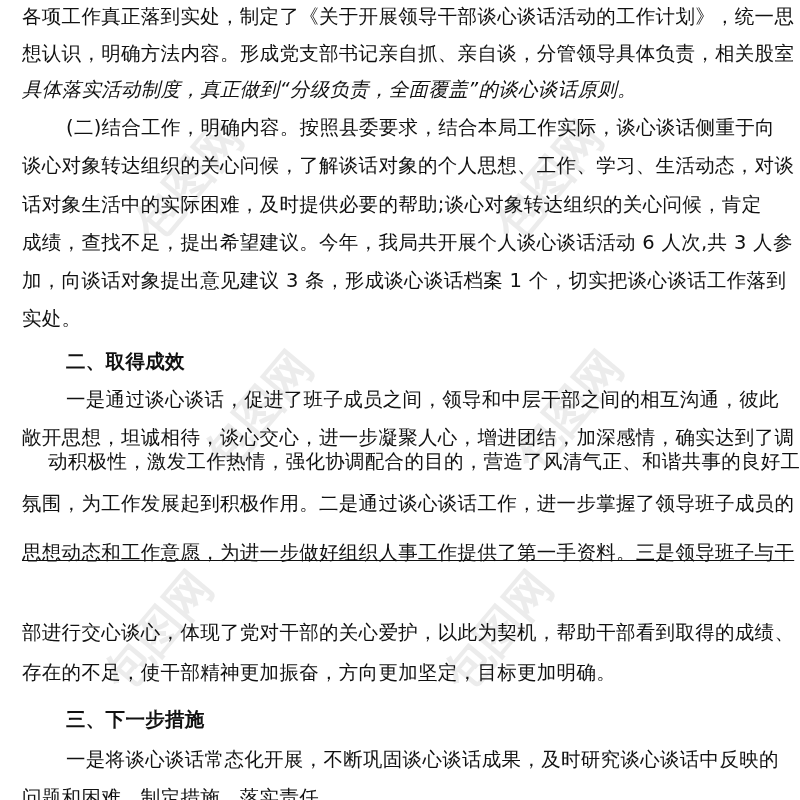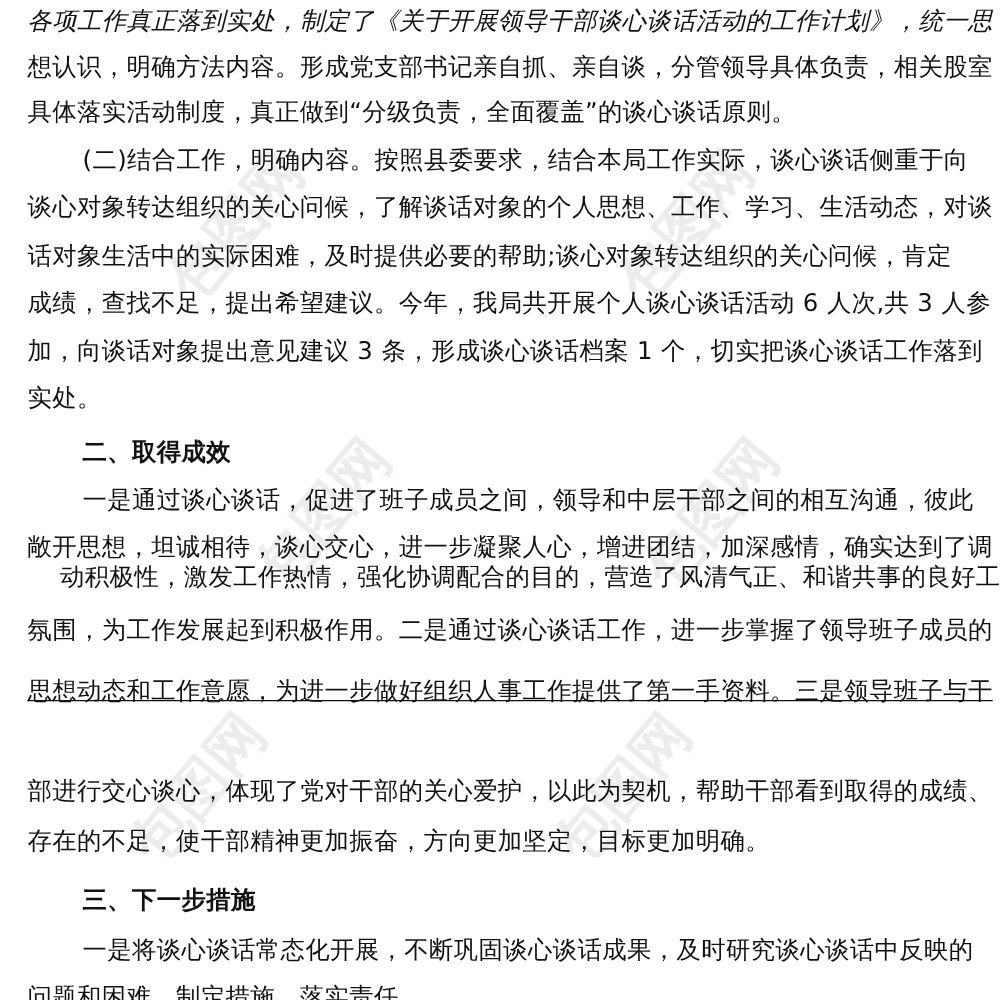--- a/index.html
+++ b/index.html
@@ -26,23 +26,23 @@
 
 <div class="page">
   <div class="wm" style="left:120px;top:150px;">包图网</div>
   <div class="wm" style="left:480px;top:150px;">包图网</div>
   <div class="wm" style="left:190px;top:380px;">包图网</div>
   <div class="wm" style="left:90px;top:600px;">包图网</div>
   <div class="wm" style="left:430px;top:600px;">包图网</div>
   <div class="wm" style="left:500px;top:380px;">包图网</div>
 
   <div id="body-lines">
-      <div class="line" style="top: 5px; font-style: italic;">各项工作真正落到实处，制定了《关于开展领导干部谈心谈话活动的工作计划》，统一思</div>
+      <div class="line" style="top: 5px;">各项工作真正落到实处，制定了《关于开展领导干部谈心谈话活动的工作计划》，统一思</div>
       <div class="line" style="top: 42px;">想认识，明确方法内容。形成党支部书记亲自抓、亲自谈，分管领导具体负责，相关股室</div>
-      <div class="line" style="top: 78px;">具体落实活动制度，真正做到“分级负责，全面覆盖”的谈心谈话原则。</div>
+      <div class="line" style="top: 78px; font-style: italic;">具体落实活动制度，真正做到“分级负责，全面覆盖”的谈心谈话原则。</div>
       <div class="line indent" style="top: 116px;">(二)结合工作，明确内容。按照县委要求，结合本局工作实际，谈心谈话侧重于向</div>
       <div class="line" style="top: 154px;">谈心对象转达组织的关心问候，了解谈话对象的个人思想、工作、学习、生活动态，对谈</div>
       <div class="line" style="top: 193px;">话对象生活中的实际困难，及时提供必要的帮助;谈心对象转达组织的关心问候，肯定</div>
       <div class="line" style="top: 231px;">成绩，查找不足，提出希望建议。今年，我局共开展个人谈心谈话活动 6 人次,共 3 人参</div>
       <div class="line" style="top: 269px;">加，向谈话对象提出意见建议 3 条，形成谈心谈话档案 1 个，切实把谈心谈话工作落到</div>
       <div class="line" style="top: 308px; font-family: Liberation Mono, monospace;">实处。</div>
     </div>
 
   <div class="line heading" style="top:350px;">二、取得成效</div>
   <div id="s2-lines">

